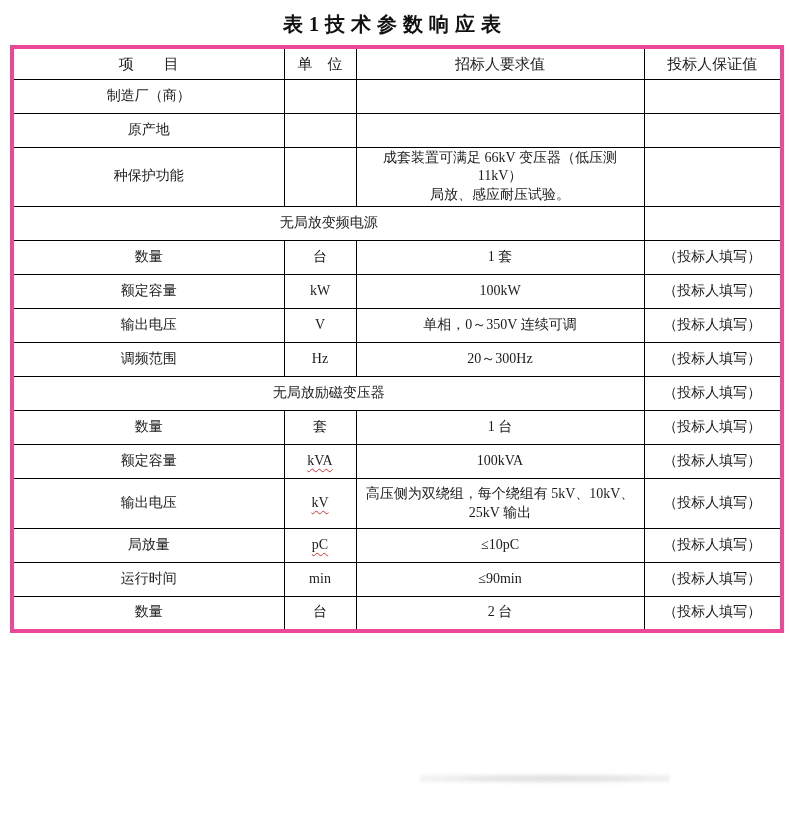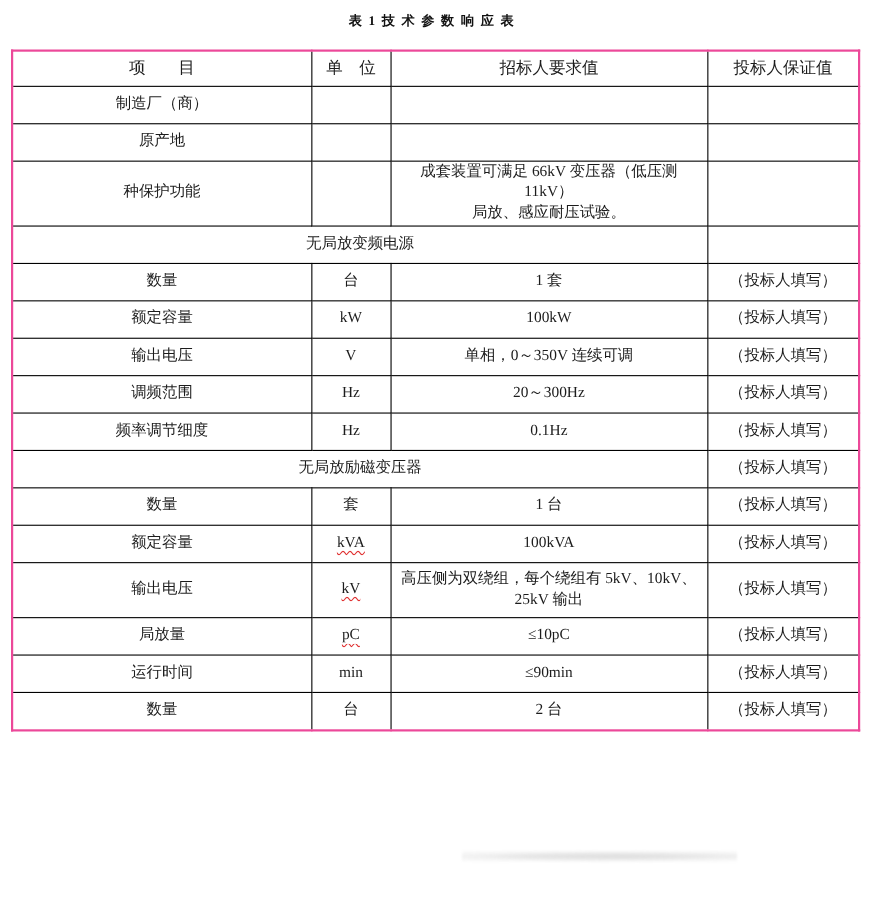--- a/index.html
+++ b/index.html
@@ -13,33 +13,33 @@
     height: 823px;
     background: #ffffff;
     font-family: "Liberation Serif", "DejaVu Serif", serif;
     color: #1c1c1c;
     overflow: hidden;
   }
   .doc-title {
     margin: 0;
     padding-top: 11px;
     text-align: center;
-    font-size: 12px;
+    font-size: 20px;
     font-weight: bold;
     letter-spacing: 6px;
     color: #111;
   }
   table.param-table {
     position: absolute;
     top: 45px;
     left: 10px;
     width: 770px;
     border-collapse: collapse;
     table-layout: fixed;
-    border: 2px solid #ec4899;
+    border: 4px solid #ec4899;
     padding-left: 20px;
   }
   .param-table th,
   .param-table td {
     border: 1px solid #000;
     text-align: center;
     vertical-align: middle;
     font-size: 14px;
     line-height: 1.35;
     padding: 1px 4px;
@@ -150,26 +150,20 @@
           <td class="req-cell">单相，0～350V 连续可调</td>
           <td>（投标人填写）</td>
         </tr>
         <tr>
           <td>调频范围</td>
           <td>Hz</td>
           <td class="req-cell">20～300Hz</td>
           <td>（投标人填写）</td>
         </tr>
         <tr>
-          <td>频率调节细度</td>
-          <td>Hz</td>
-          <td class="req-cell">0.1Hz</td>
-          <td>（投标人填写）</td>
-        </tr>
-        <tr>
           <td colspan="3">无局放励磁变压器</td>
           <td>（投标人填写）</td>
         </tr>
         <tr>
           <td>数量</td>
           <td>套</td>
           <td class="req-cell">1 台</td>
           <td>（投标人填写）</td>
         </tr>
         <tr>

